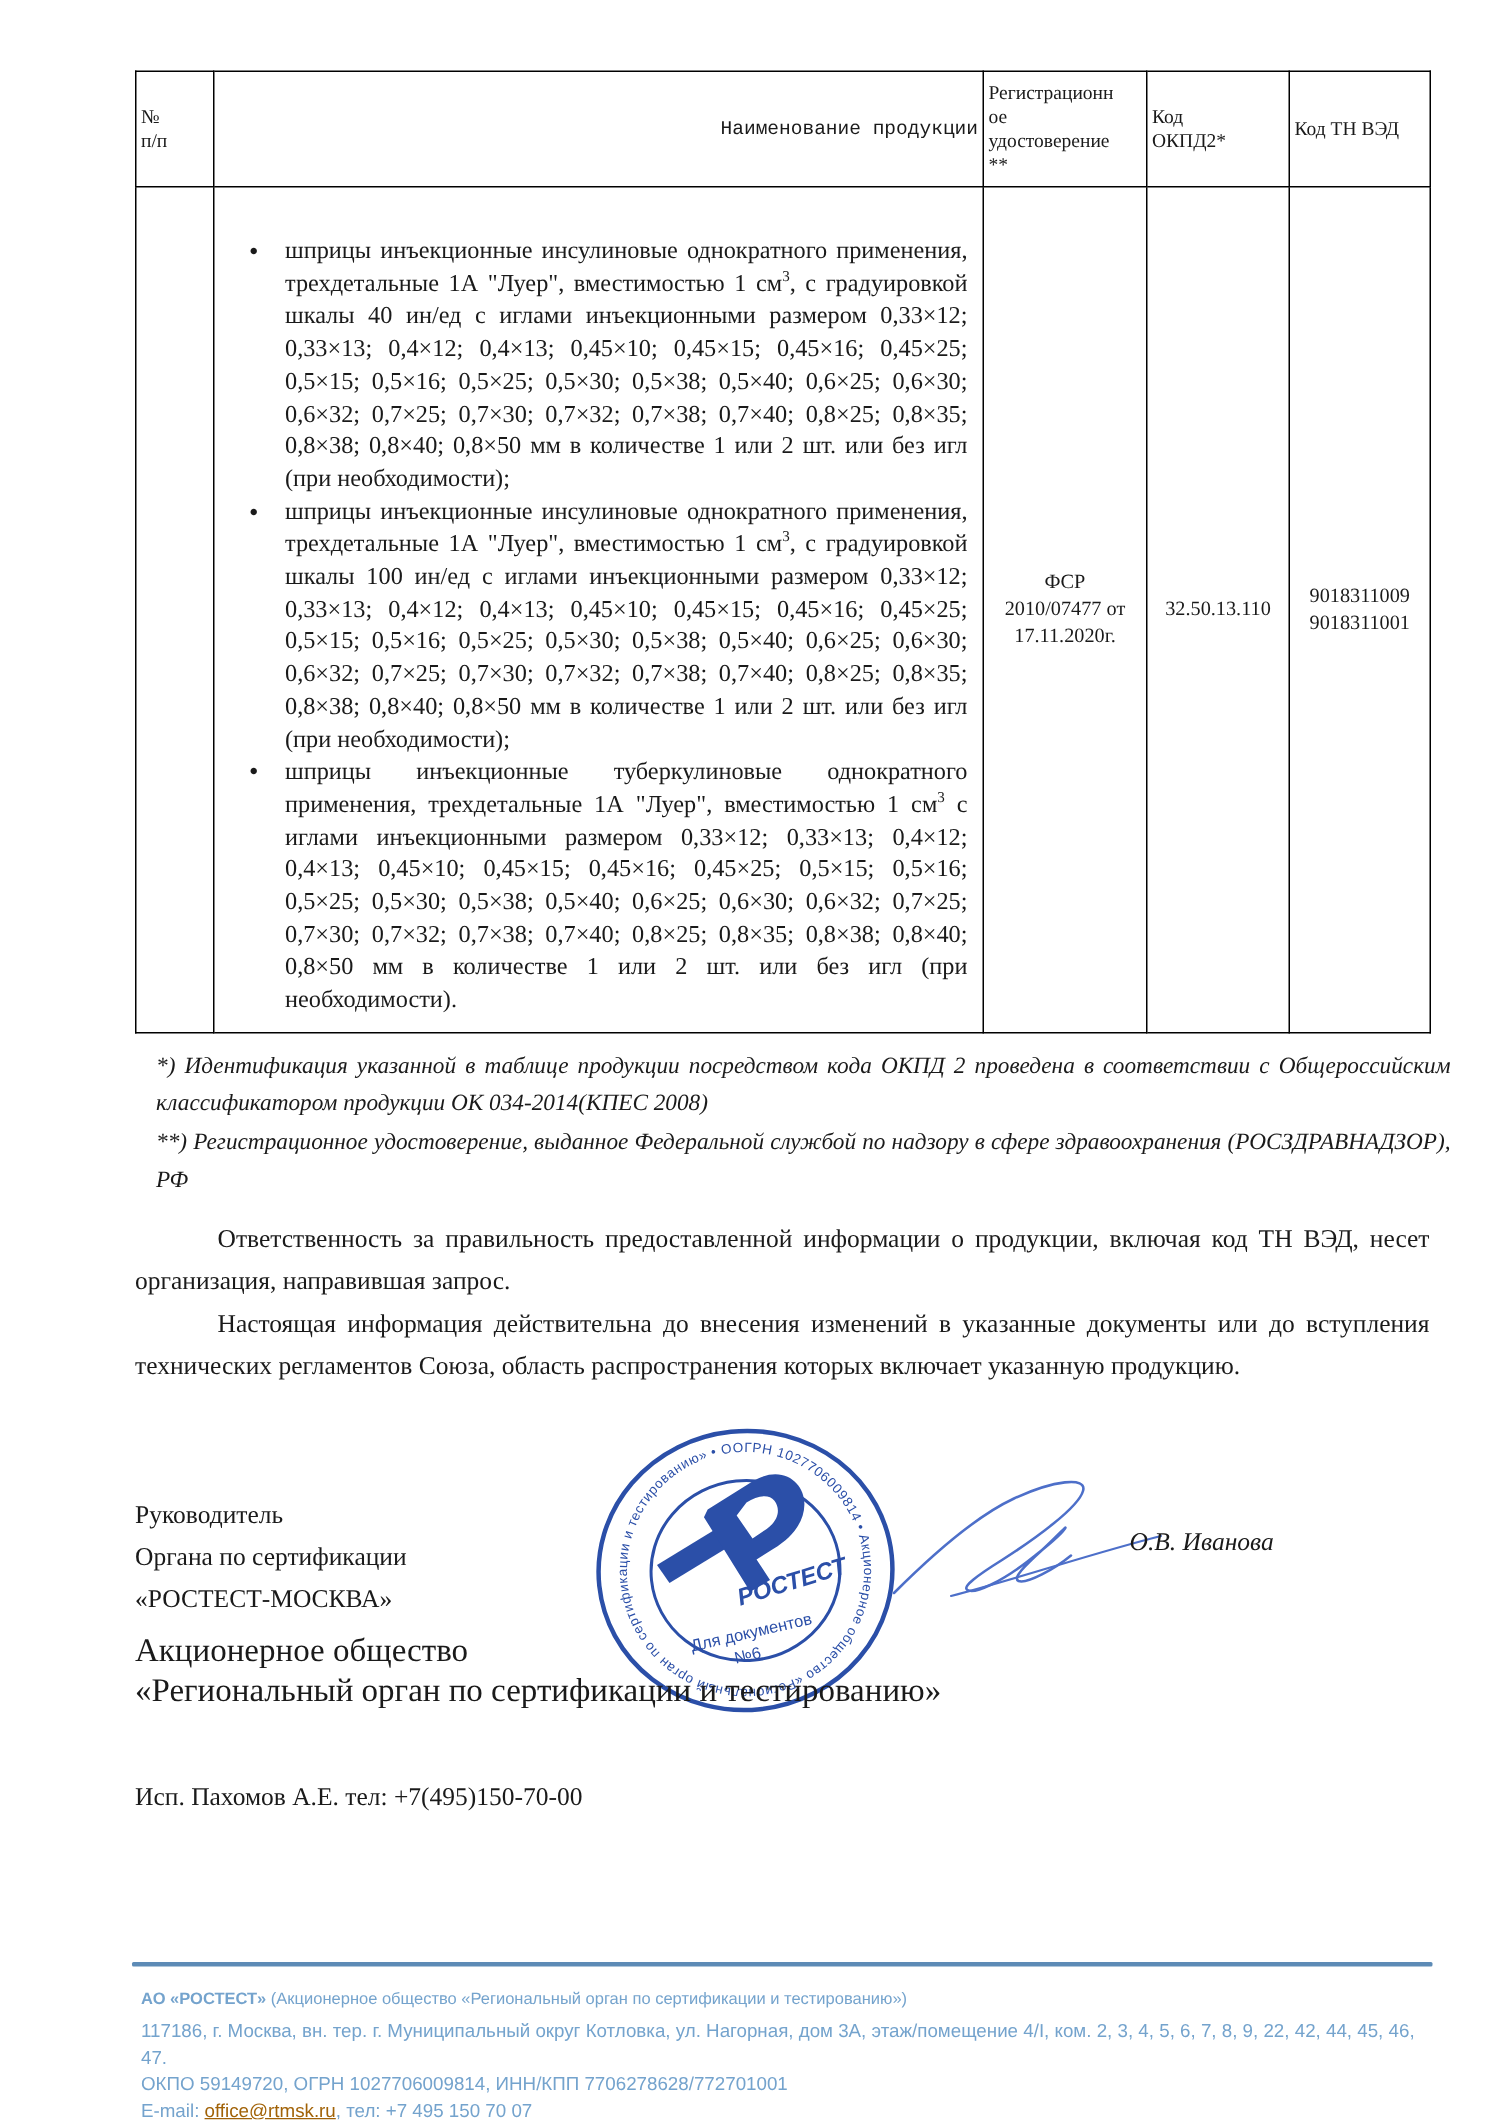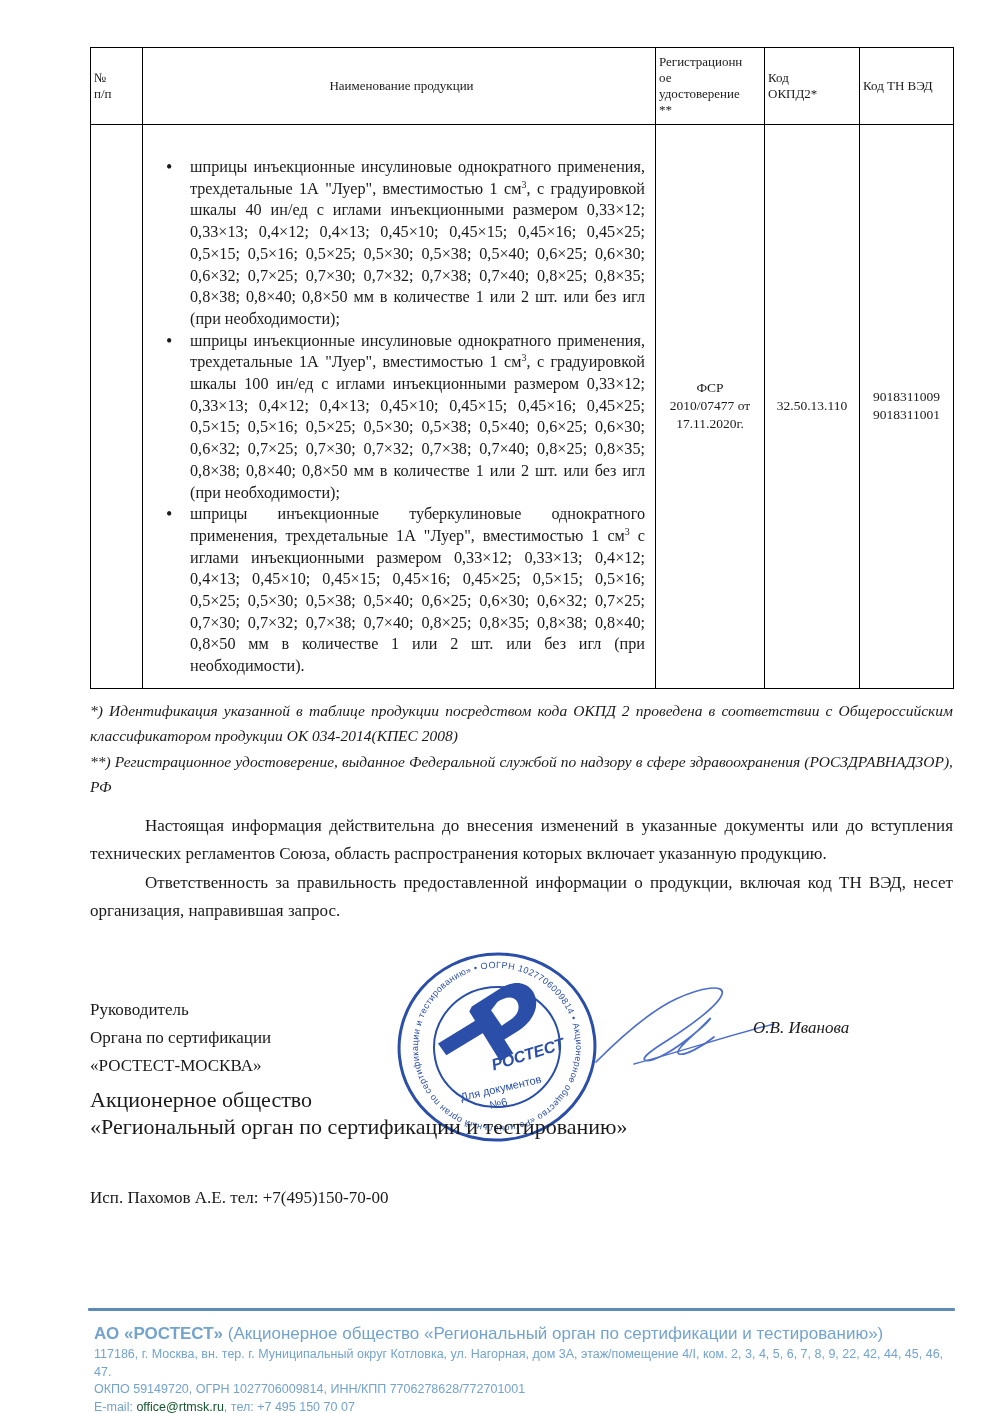--- a/index.html
+++ b/index.html
@@ -5,34 +5,34 @@
   * { margin: 0; padding: 0; box-sizing: border-box; }
   html, body { width: 1000px; height: 1413px; background: #ffffff; overflow: hidden; }
   body { font-family: "Liberation Serif", "DejaVu Serif", serif; color: #1a1a1a; }
   .page { position: relative; width: 1000px; height: 1413px; padding: 47px 47px 0 90px; }
 
   
   table.product { border-collapse: collapse; width: 863px; table-layout: fixed; }
   table.product th, table.product td { border: 1px solid #000; }
   th.hdr { font-weight: normal; font-size: 13px; line-height: 16px; text-align: left;
            vertical-align: middle; padding: 6px 3px; white-space: pre-line; }
-  th.hdr-name { text-align: center; padding-left: 8px; }
+  th.hdr-name { text-align: right; padding-left: 8px; font-family: Liberation Mono, monospace; }
   td.cell-num { vertical-align: top; }
   td.cell-name { vertical-align: top; padding: 32px 10px 10px 17px; }
   td.cell-mid { text-align: center; vertical-align: middle; font-size: 13.5px;
                 line-height: 18px; white-space: pre-line; padding: 4px; }
   ul.bullets { list-style: none; }
   ul.bullets li { position: relative; padding-left: 30px; font-size: 16.2px;
                   line-height: 21.7px; text-align: justify; }
   ul.bullets li::before { content: "•"; position: absolute; left: 6px; top: 0;
                           font-size: 18px; }
   sup.cm3 { font-size: 0.62em; vertical-align: super; line-height: 0; }
 
   
-  .footnotes { margin-top: 9px; width: 863px; }
+  .footnotes { margin-top: 9px; width: 863px; margin-left: 14px; }
   .footnotes p { font-style: italic; font-size: 15.5px; line-height: 25.5px;
                  text-align: justify; }
 
   
   .bodytext { margin-top: 12px; width: 863px; }
   .bodytext p { font-size: 17px; line-height: 28.5px; text-align: justify;
                 text-indent: 55px; }
 
   
   .sig-area { position: relative; width: 863px; height: 212px; margin-top: 26px; }
@@ -42,23 +42,23 @@
   .stamp-wrap { position: absolute; left: 303px; top: -4px; width: 208px; height: 198px;
                 z-index: 1; mix-blend-mode: multiply; transform: rotate(-6deg); }
   .autograph-wrap { position: absolute; left: 500px; top: 26px; width: 192px; height: 92px; z-index: 1; }
 
   
   .executor { margin-top: 24px; font-size: 17px; }
   .footer-rule { position: absolute; left: 88px; top: 1308px; width: 867px; height: 3px;
                  background: #5d8bb6; border-radius: 1px; }
   .footer { position: absolute; left: 94px; top: 1324px; width: 860px;
             font-family: "Liberation Sans", sans-serif; color: #74a3cd; }
-  .footer .f-line1 { font-size: 17px; font-weight: bold; line-height: 19px; margin-bottom: 3px; }
+  .footer .f-line1 { font-size: 11px; font-weight: bold; line-height: 19px; margin-bottom: 3px; }
   .footer .f-line { font-size: 12.5px; line-height: 17.5px; }
-  .footer a.email { color: #14532d; cursor: pointer; }
+  .footer a.email { color: #a16207; text-decoration: underline; cursor: pointer; }
 </style>
 </head>
 <body>
 
 <div class="page">
 
   <table class="product">
     <colgroup>
       <col style="width:52px">
         <col style="width:513px">
@@ -99,22 +99,22 @@
       </tr>
     </tbody>
   </table>
 
   <div class="footnotes">
     <p>*) Идентификация указанной в таблице продукции посредством кода ОКПД 2 проведена в соответствии с Общероссийским классификатором продукции ОК 034-2014(КПЕС 2008)</p>
     <p>**) Регистрационное удостоверение, выданное Федеральной службой по надзору в сфере здравоохранения (РОСЗДРАВНАДЗОР), РФ</p>
   </div>
 
   <div class="bodytext">
+    <p>Ответственность за правильность предоставленной информации о продукции, включая код ТН ВЭД, несет организация, направившая запрос.</p>
     <p>Настоящая информация действительна до внесения изменений в указанные документы или до вступления технических регламентов Союза, область распространения которых включает указанную продукцию.</p>
-    <p>Ответственность за правильность предоставленной информации о продукции, включая код ТН ВЭД, несет организация, направившая запрос.</p>
   </div>
 
   <div class="sig-area">
 
     <div class="sig-role">
       <div>Руководитель</div>
       <div>Органа по сертификации</div>
       <div>«РОСТЕСТ-МОСКВА»</div>
     </div>
 

